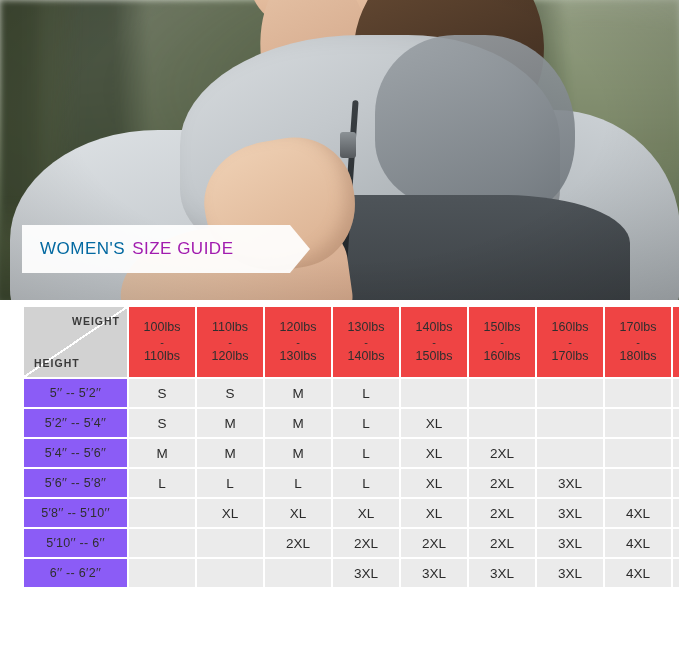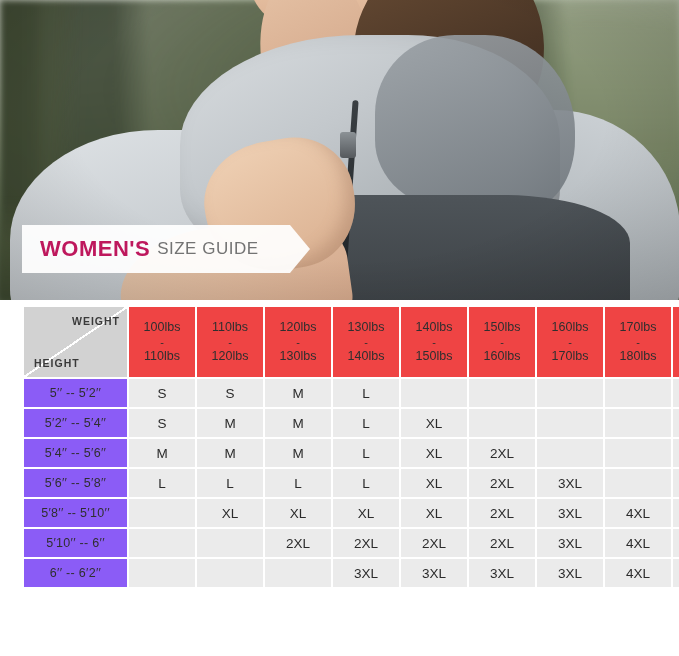--- a/index.html
+++ b/index.html
@@ -125,22 +125,22 @@
     display:flex;align-items:center;
     padding-left:18px;
     box-sizing:border-box;
   }
   .ribbon:after{
     content:"";position:absolute;right:-20px;top:0;
     border-top:24px solid transparent;
     border-bottom:24px solid transparent;
     border-left:20px solid rgba(255,255,255,0.93);
   }
-  .ribbon .t1{font-size:22px;letter-spacing:.5px;color:#be185d;font-weight:bold;}
-  .ribbon .t2{font-size:17px;letter-spacing:.5px;color:#737373;margin-left:7px;}
+  .ribbon .t1{font-size:17px;letter-spacing:.5px;color:#0369a1;font-weight:normal;}
+  .ribbon .t2{font-size:17px;letter-spacing:.5px;color:#a21caf;margin-left:7px;}
 
   
   .table-wrap{
     position:absolute;left:22px;top:305px;width:635px;
   }
   table{border-collapse:collapse;width:635px;table-layout:fixed;}
   td,th{
     border:2px solid #ffffff;
     text-align:center;
     font-size:13px;

